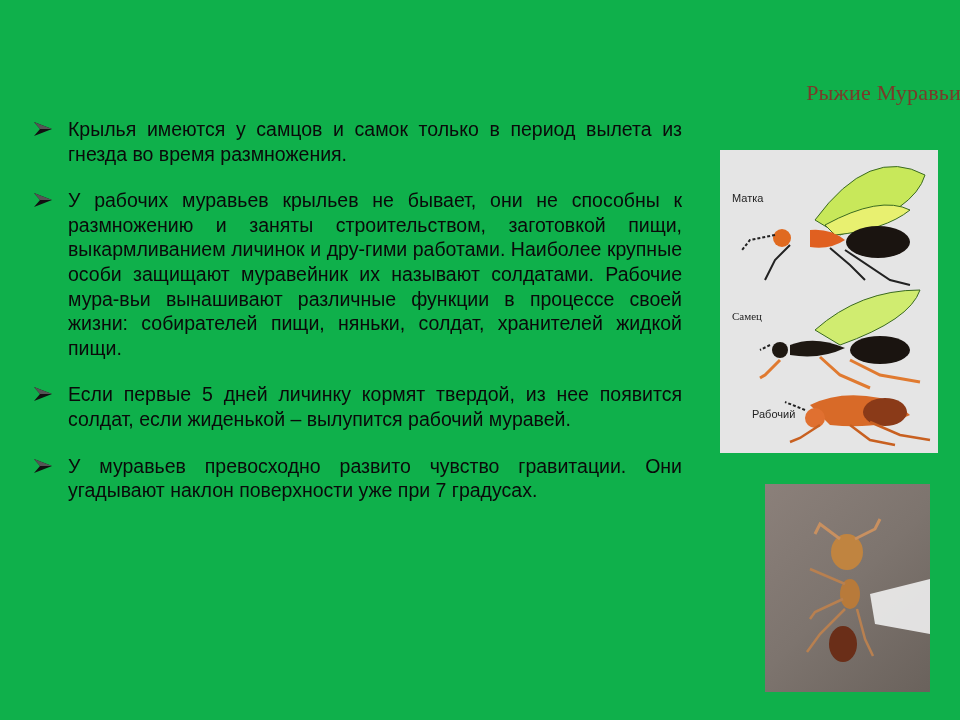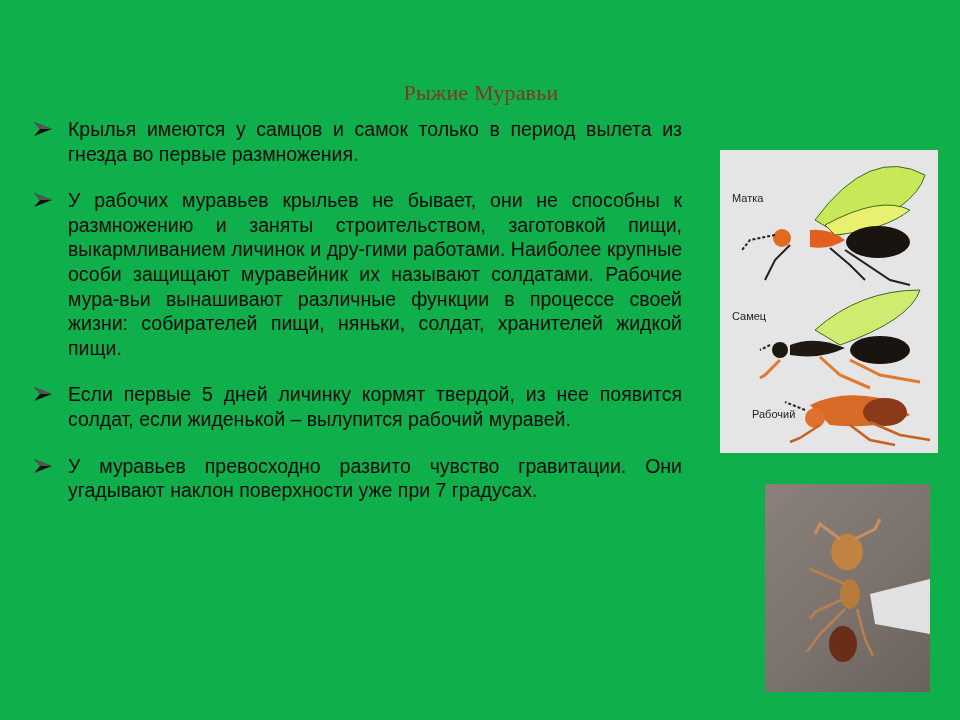--- a/index.html
+++ b/index.html
@@ -1,37 +1,37 @@
 <!DOCTYPE html>
 <html><head>
 <meta charset="utf-8">
 <style>
   html, body { margin:0; padding:0; }
   body { width:960px; height:720px; background:#0fb04b; position:relative; overflow:hidden; font-family:"Liberation Sans", sans-serif; }
-  .title { position:absolute; left:0; width:960px; top:80px; text-align:center; padding-left:0; font-family:"Liberation Serif", serif; font-size:22px; color:#7a3a2a; letter-spacing:0.2px; }
+  .title { position:absolute; left:0; width:960px; top:80px; text-align:right; padding-left:0; font-family:"Liberation Serif", serif; font-size:22px; color:#7a3a2a; letter-spacing:0.2px; }
   .title span { position:relative; left:1px; }
   .bullets { position:absolute; left:34px; top:117px; width:648px; margin:0; padding:0; list-style:none; }
   .bullets li { position:relative; padding-left:34px; font-size:19.5px; line-height:24.6px; color:#0a0a0a; text-align:justify; margin-bottom:22px; }
   .bullets li .arrow { position:absolute; left:0; top:4px; width:18px; height:16px; }
   .img1 { position:absolute; left:720px; top:150px; width:218px; height:303px; background:#e5e5e5; overflow:hidden; }
   .img2 { position:absolute; left:765px; top:484px; width:165px; height:208px; background:linear-gradient(135deg,#8b807a 0%,#7d746e 50%,#6a625c 100%); overflow:hidden; }
   .img1 .lbl { position:absolute; font-size:11px; color:#222; font-family:"Liberation Sans", sans-serif; }
 </style>
 </head>
 <body>
 
 <div class="title"><span>Рыжие Муравьи</span></div>
 
 <ul class="bullets">
   <li>
     <svg class="arrow" viewBox="0 0 18 16">
         <path d="M0 1 L18 8 L0 15 L6 8 Z" fill="#111"></path>
         <path d="M0 1 L18 8 L6 8 Z" fill="#555"></path>
       </svg>
-    <span>Крылья имеются у самцов и самок только в период вылета из гнезда во первые размножения.</span>
+    <span>Крылья имеются у самцов и самок только в период вылета из гнезда во время размножения.</span>
   </li>
   <li>
     <svg class="arrow" viewBox="0 0 18 16">
         <path d="M0 1 L18 8 L0 15 L6 8 Z" fill="#111"></path>
         <path d="M0 1 L18 8 L6 8 Z" fill="#555"></path>
       </svg>
     <span>У рабочих муравьев крыльев не бывает, они не способны к размножению и заняты строительством, заготовкой пищи, выкармливанием личинок и дру-гими работами. Наиболее крупные особи защищают муравейник их называют солдатами. Рабочие мура-вьи вынашивают различные функции в процессе своей жизни: собирателей пищи, няньки, солдат, хранителей жидкой пищи.</span>
   </li>
   <li>
     <svg class="arrow" viewBox="0 0 18 16">
@@ -44,21 +44,21 @@
     <svg class="arrow" viewBox="0 0 18 16">
         <path d="M0 1 L18 8 L0 15 L6 8 Z" fill="#111"></path>
         <path d="M0 1 L18 8 L6 8 Z" fill="#555"></path>
       </svg>
     <span>У муравьев превосходно развито чувство гравитации. Они угадывают наклон поверхности уже при 7 градусах.</span>
   </li>
 </ul>
 
 <div class="img1">
   <span class="lbl" style="left:12px;top:42px;">Матка</span>
-  <span class="lbl" style="left:12px;top:160px;">Самец</span>
+  <span class="lbl" style="left:12px;top:160px;font-family:Liberation Serif, serif;">Самец</span>
   <span class="lbl" style="left:8px;top:258px;padding-left:24px;">Рабочий</span>
   <svg width="218" height="303" viewBox="0 0 218 303" style="position:absolute;left:0;top:0;">
 
     <path d="M95 70 Q150 -5 205 25 Q195 60 120 85 Z" fill="#c8e85a" stroke="#3a6a20" stroke-width="1"></path>
     <path d="M105 75 Q160 45 190 60 Q165 80 115 85 Z" fill="#e8f070" stroke="#3a6a20" stroke-width="1"></path>
     <ellipse cx="158" cy="92" rx="32" ry="16" fill="#1a1410"></ellipse>
     <path d="M90 80 Q110 78 125 90 Q110 100 90 97 Z" fill="#e06020"></path>
     <circle cx="62" cy="88" r="9" fill="#e06a20"></circle>
     <path d="M55 85 L30 90 L22 100" stroke="#222" stroke-width="2" fill="none" stroke-dasharray="3 2"></path>
     <path d="M70 95 L55 110 L45 130" stroke="#222" stroke-width="2" fill="none"></path>

